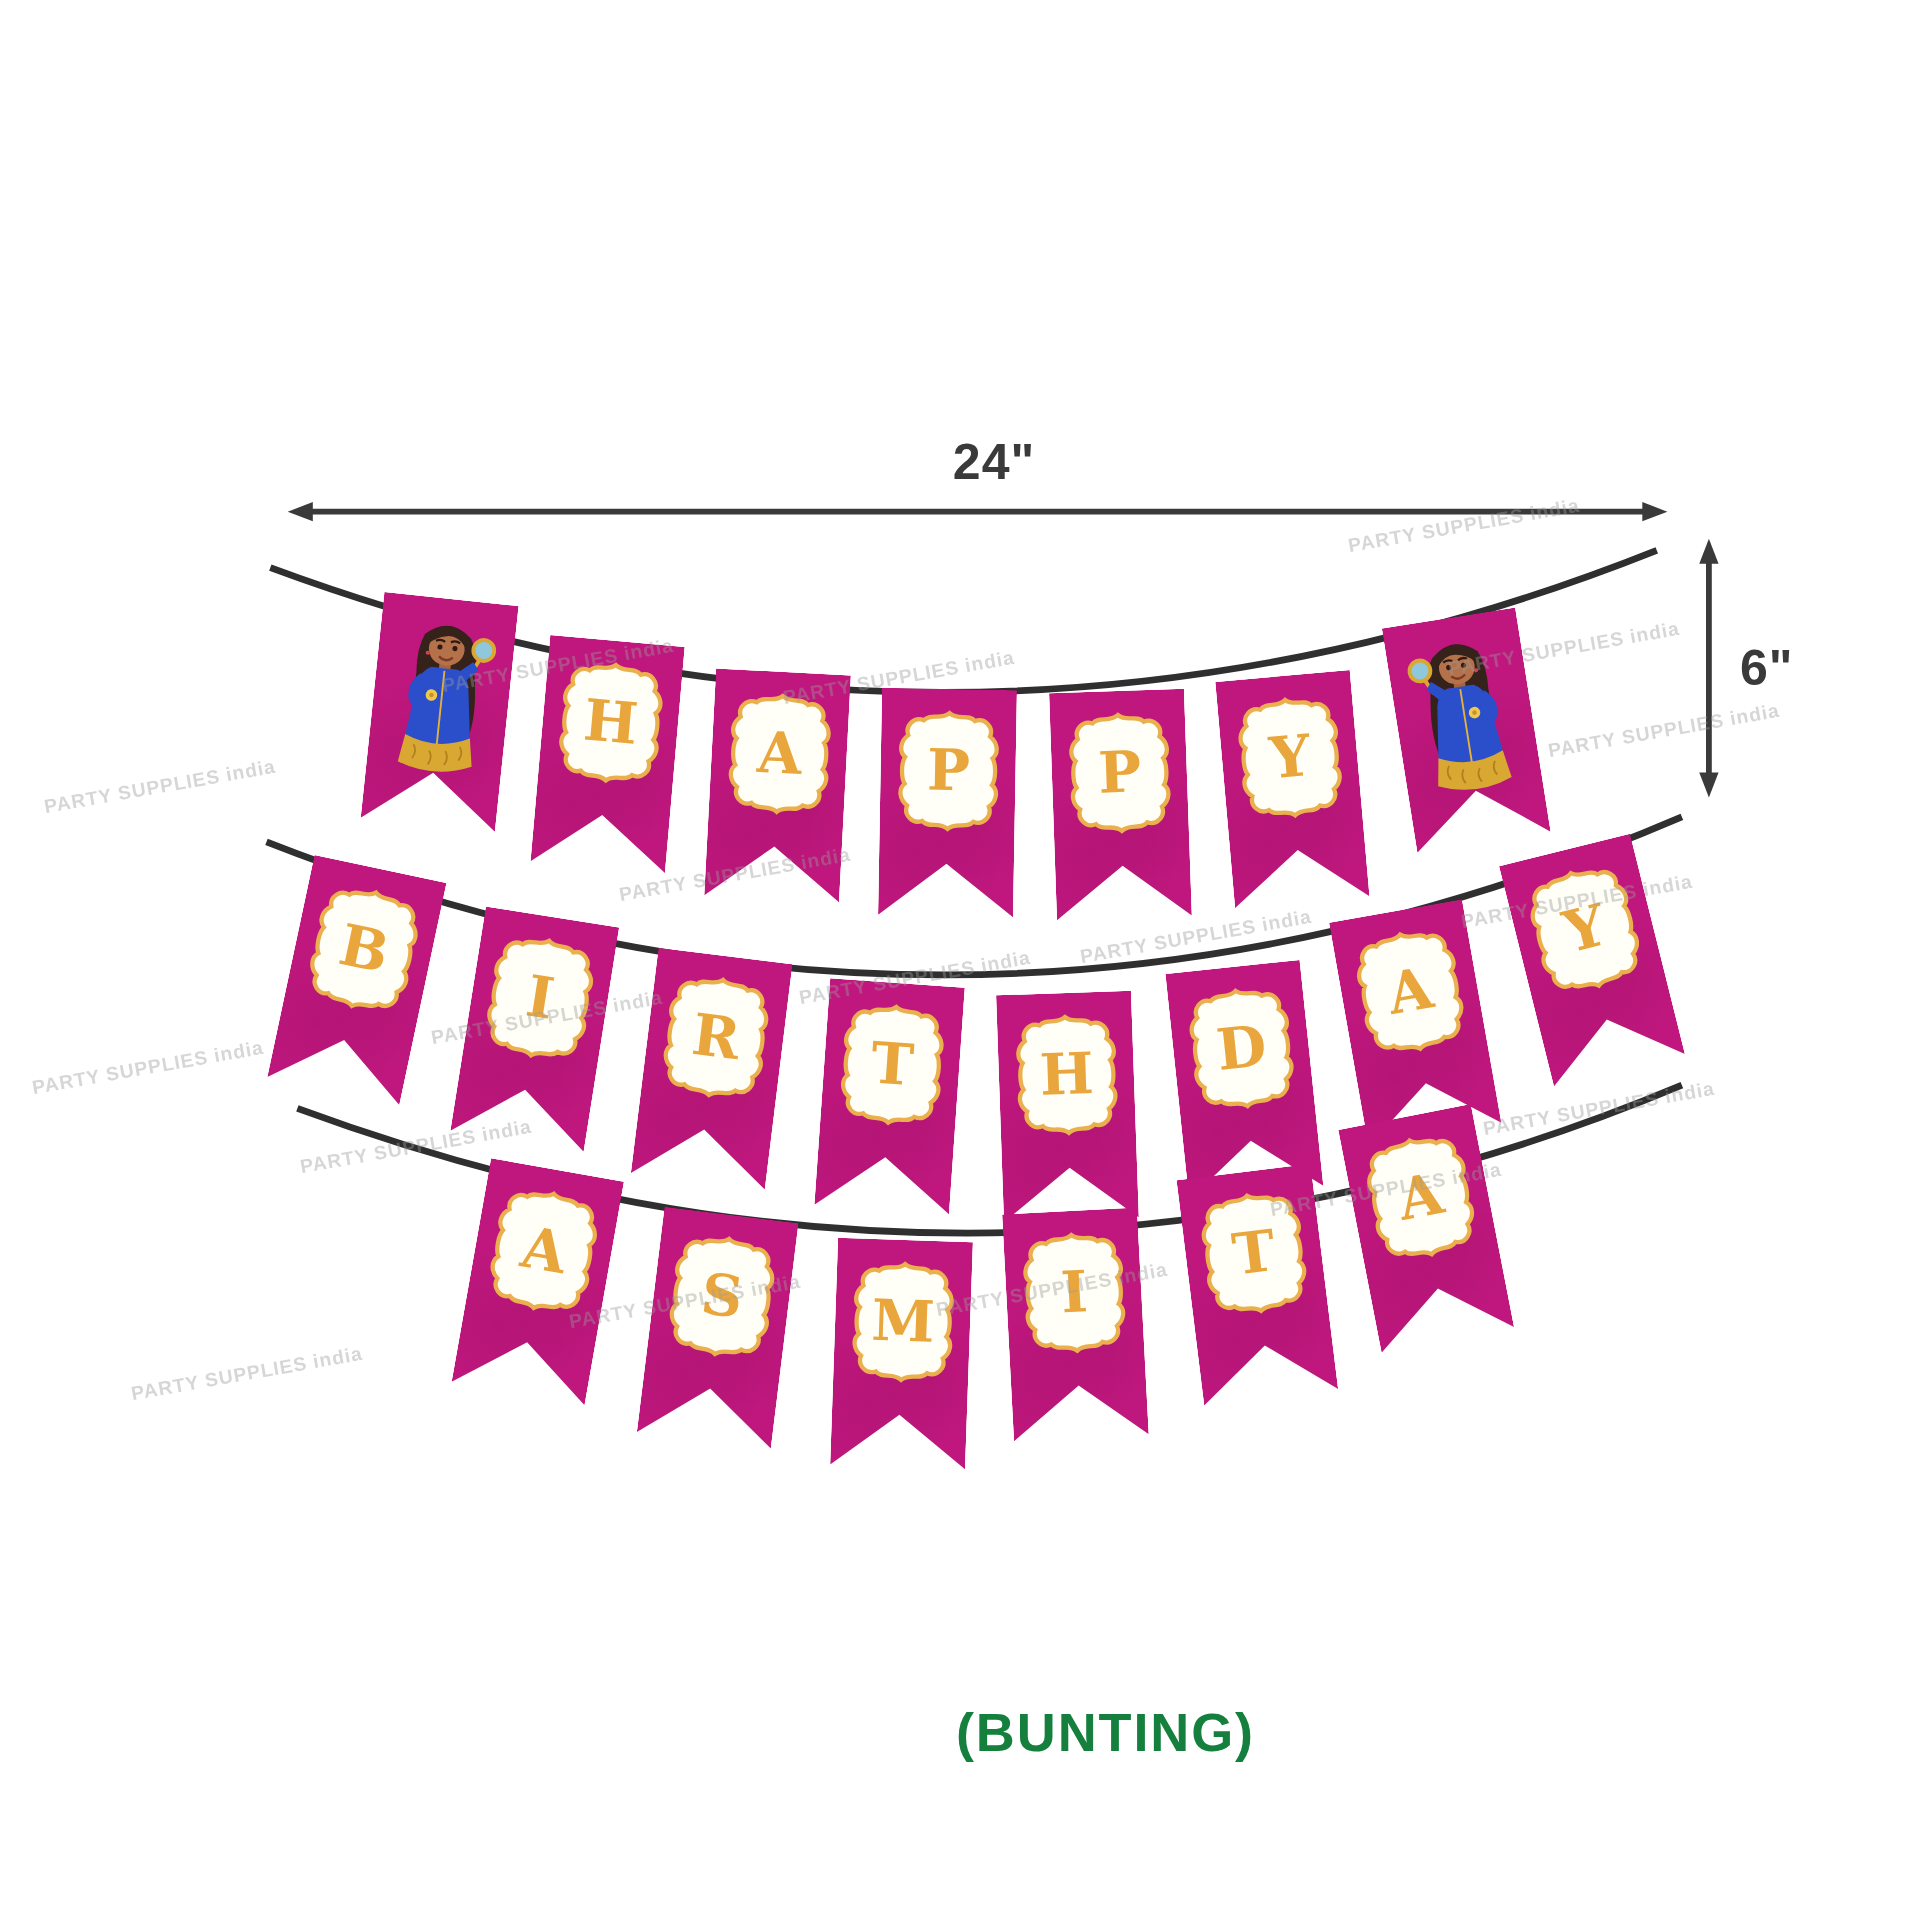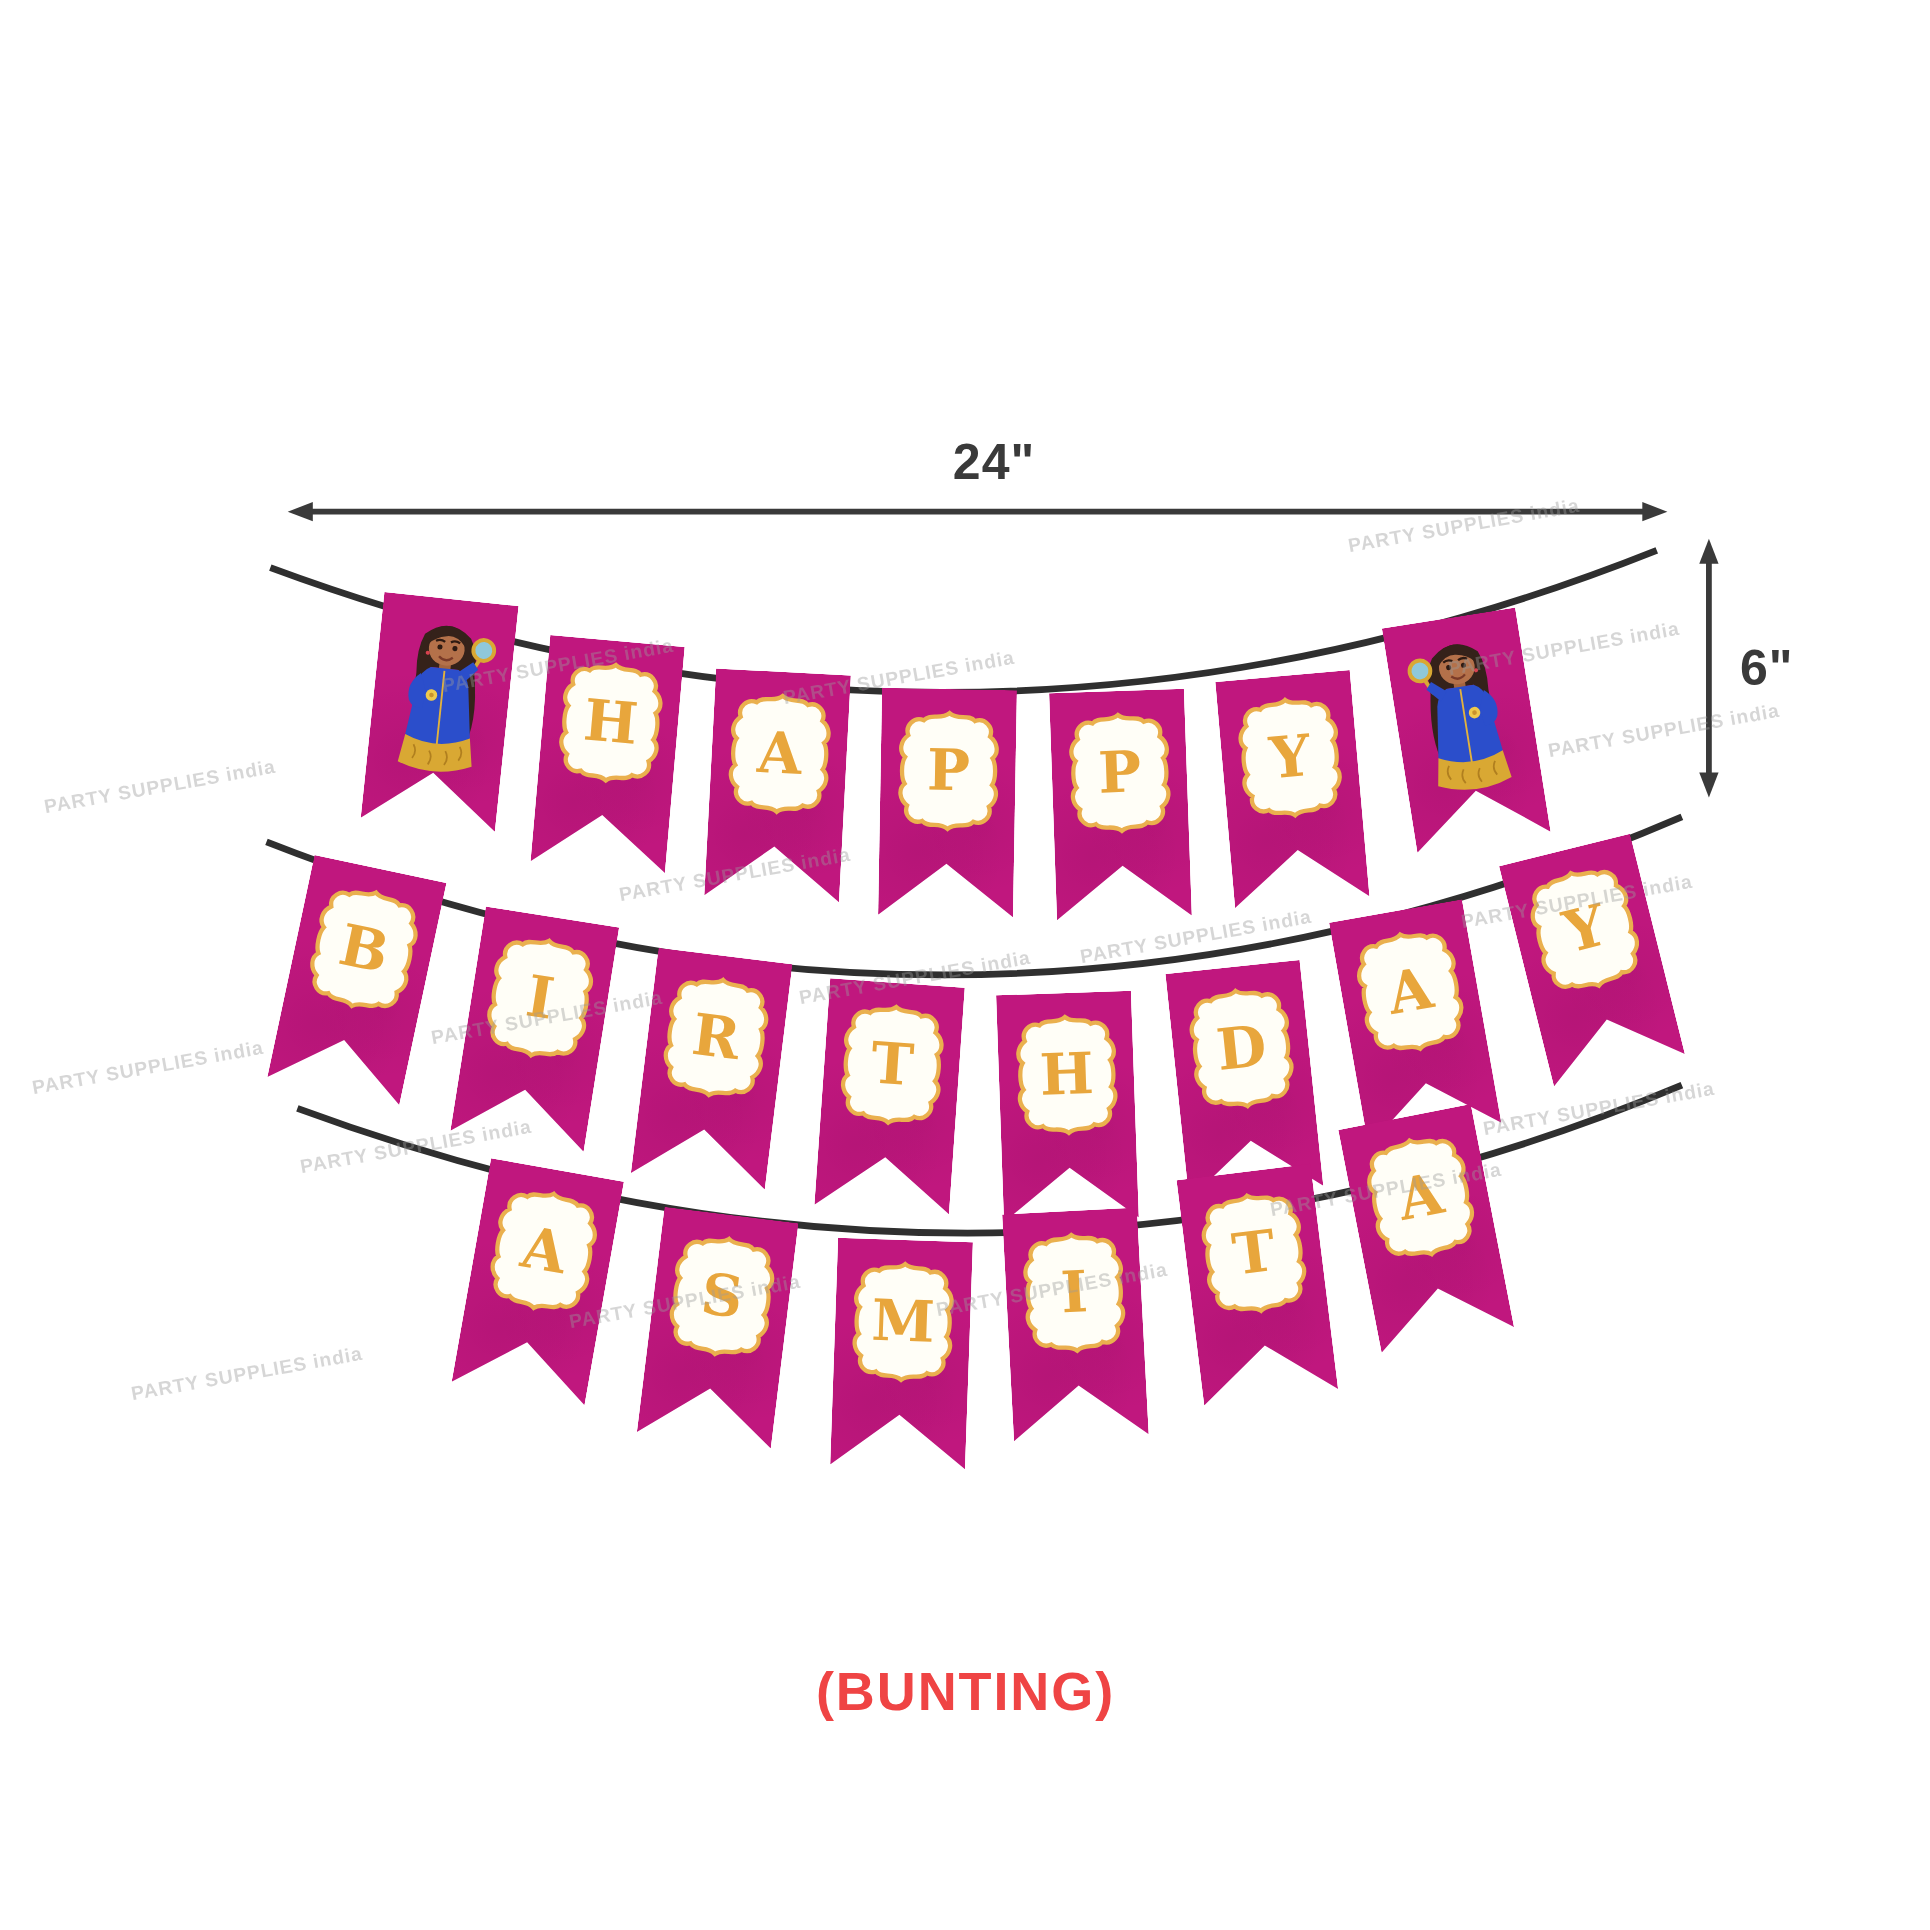--- a/index.html
+++ b/index.html
@@ -8,22 +8,22 @@
   #stage { position:relative; width:1930px; height:1930px; background:#ffffff; }
 
   
   #lines-layer { position:absolute; left:0; top:0; width:1930px; height:1930px; z-index:1; }
 
   
   .dim-label { position:absolute; color:#3a3a3a; font-weight:bold; z-index:4;
                text-align:center; letter-spacing:1px; }
   #width-label  { left:917px; top:433px; width:154px; font-size:50px; }
   #height-label { left:1740px; top:639px; width:106px; font-size:50px; text-align:left; }
-  #caption { position:absolute; left:676px; top:1660px; width:579px; text-align:center;
-             font-size:54px; font-weight:bold; color:#ef4444; letter-spacing:1.9px; z-index:4; }
+  #caption { position:absolute; left:676px; top:1701px; width:579px; text-align:right;
+             font-size:54px; font-weight:bold; color:#15803d; letter-spacing:1.9px; z-index:4; }
 
   
   .wm { position:absolute; z-index:3; font-size:19.3px; font-weight:bold; color:#9b9b9b;
         opacity:0.40; white-space:nowrap; transform:translate(-50%,-50%) rotate(-10deg);
         letter-spacing:1px; }
 
   
   .flag { position:absolute; width:135px; height:227px; z-index:2;
           transform-origin:50% 0;
           background:

